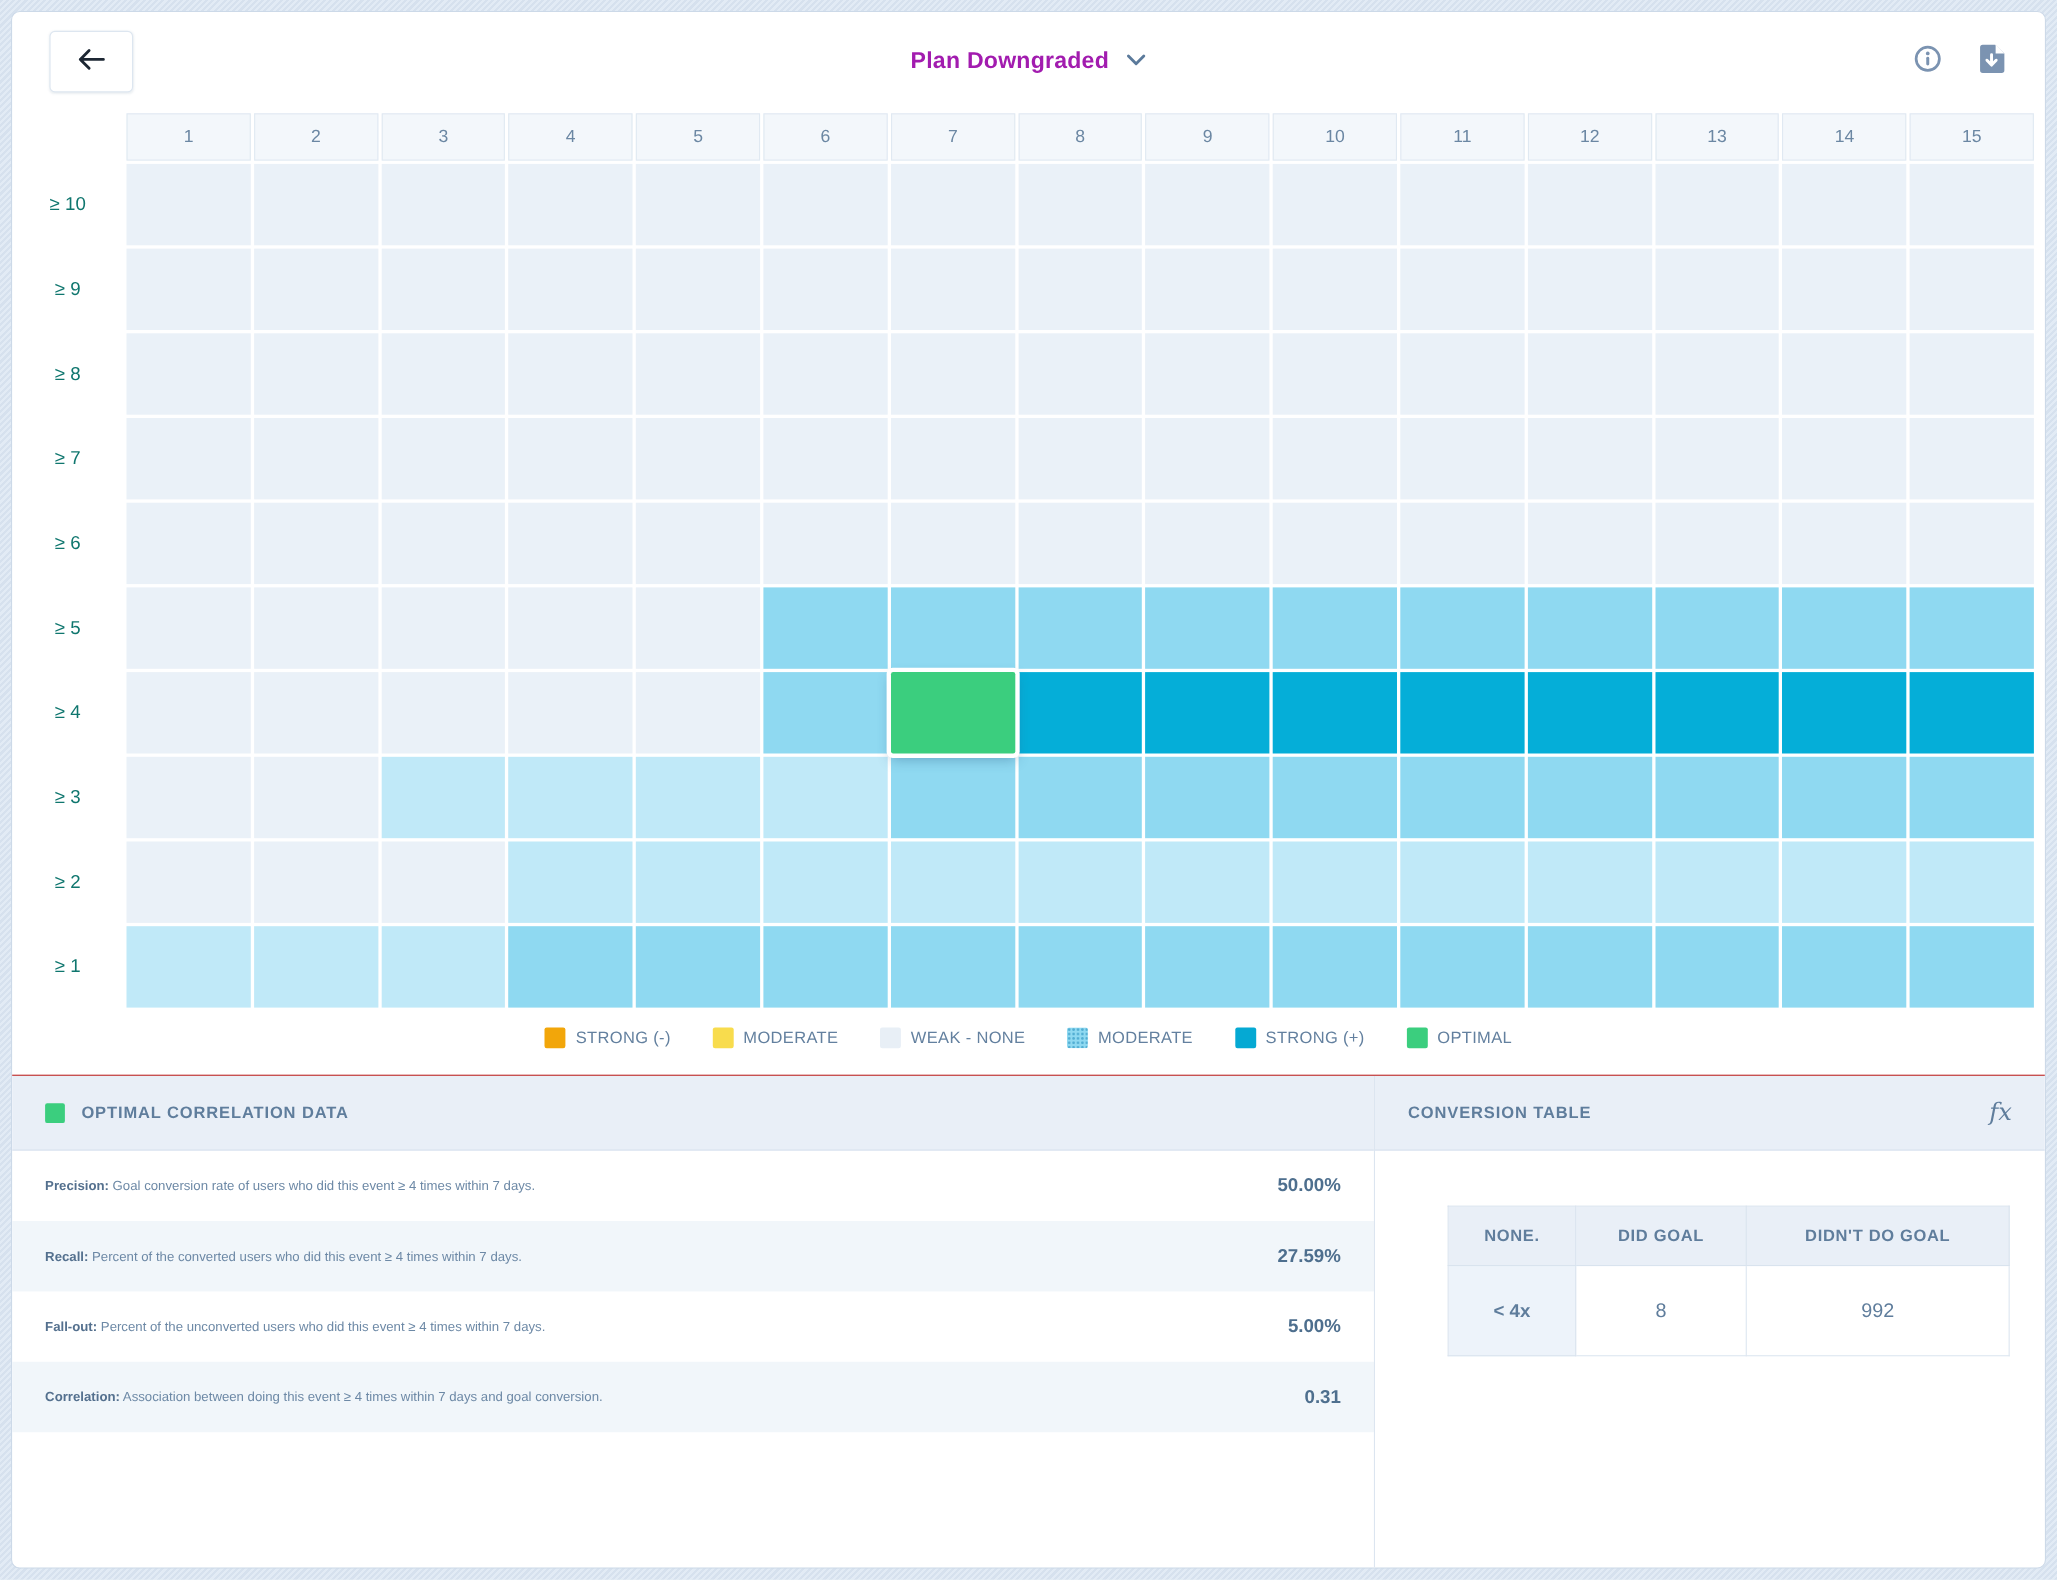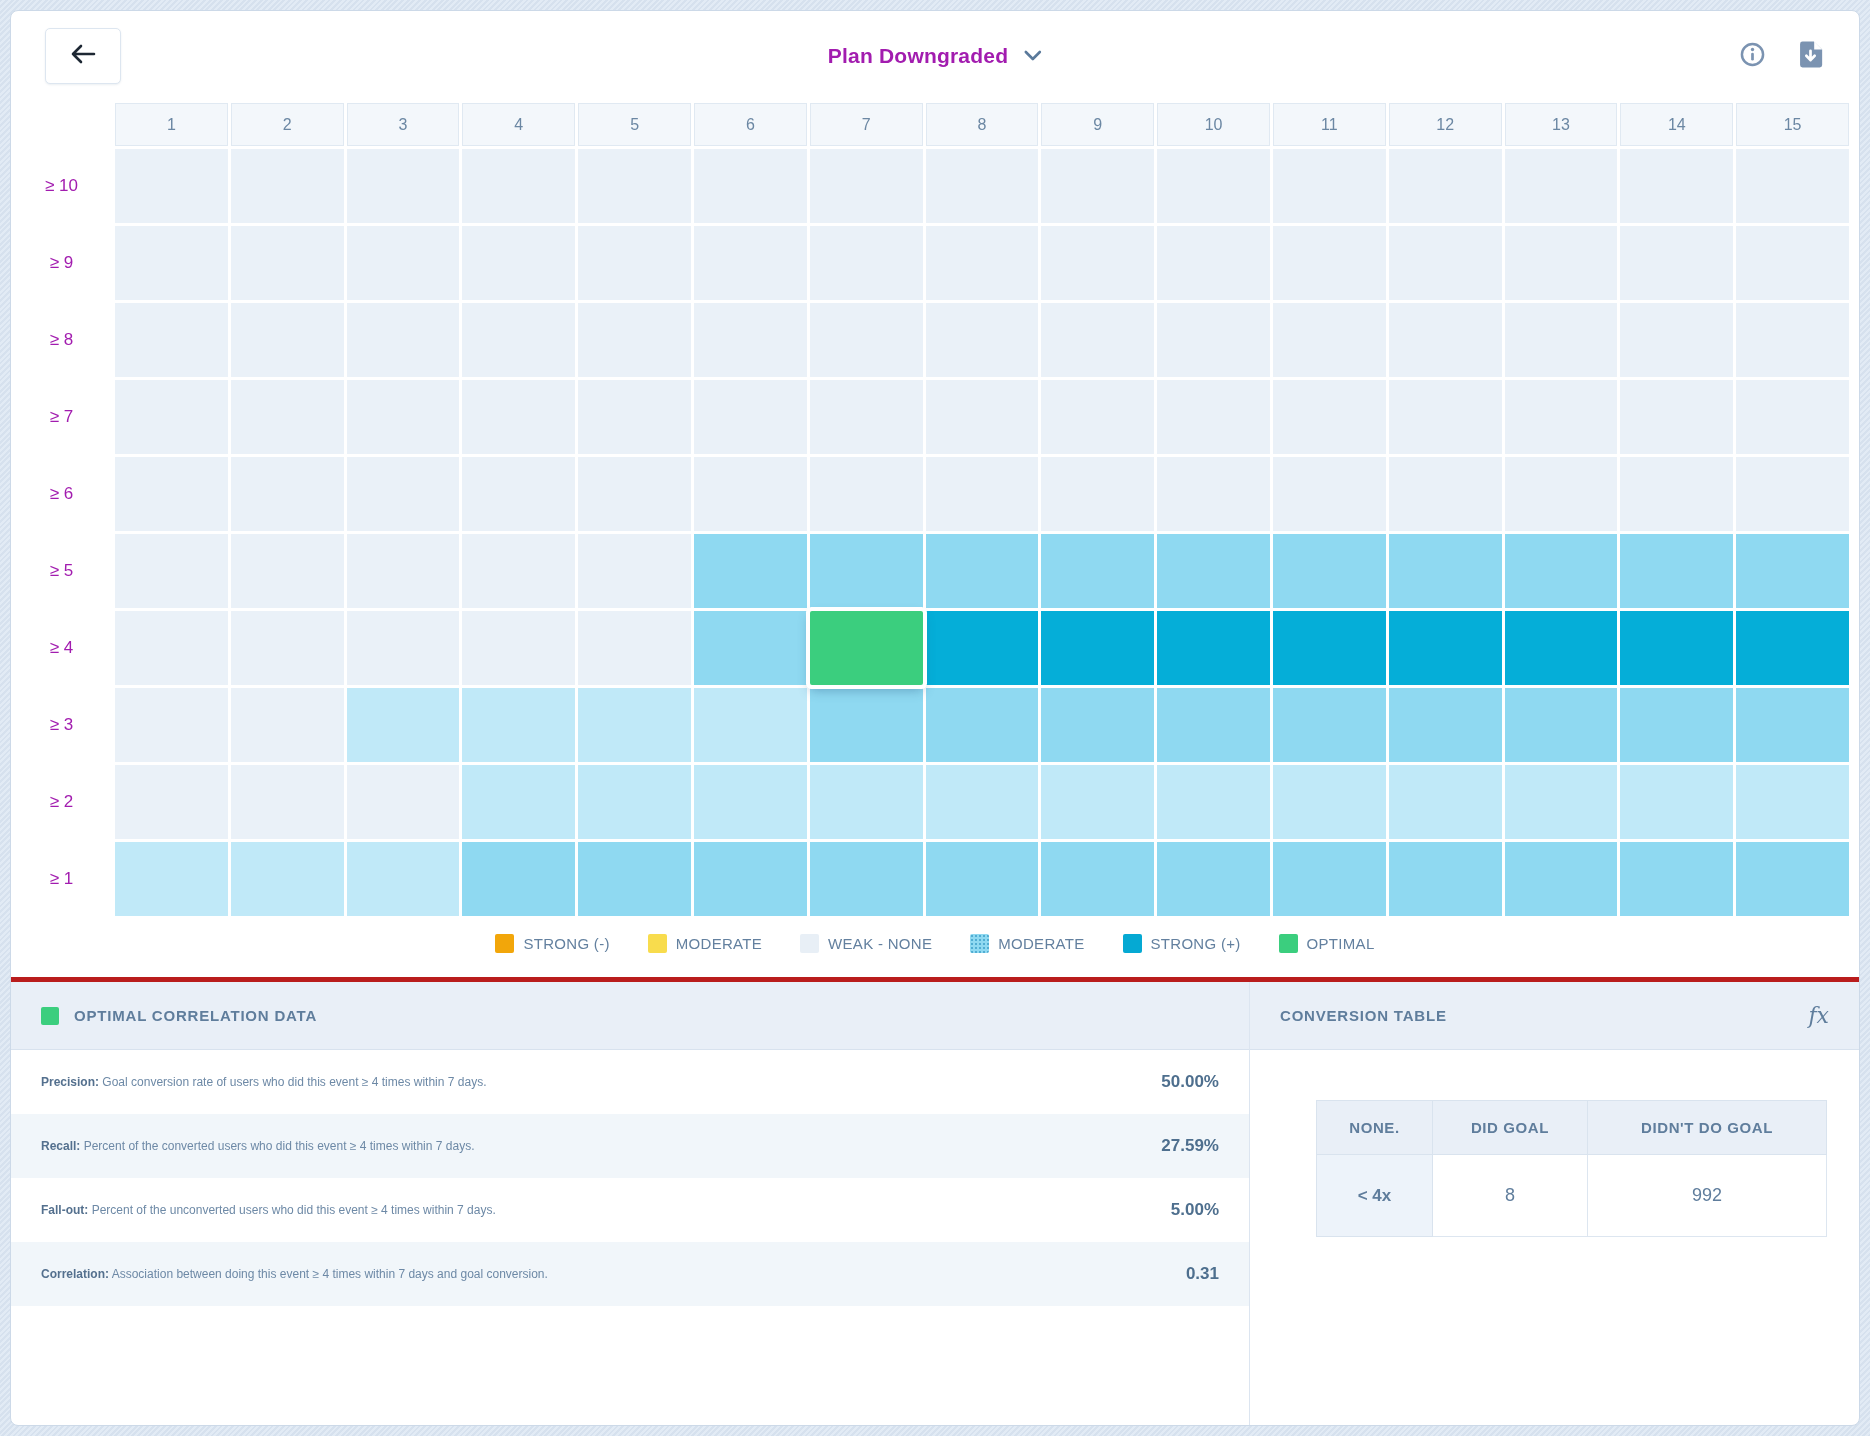--- a/index.html
+++ b/index.html
@@ -88,21 +88,21 @@
   .col-head {
     height: 43px;
     background: #f3f7fb;
     border: 1px solid #e0e9f2;
     display: flex; align-items: center; justify-content: center;
     font-size: 16px; color: #6b87a3;
   }
   .row-label {
     height: 74px;
     display: flex; align-items: center; justify-content: center;
-    font-size: 17px; color: #a21caf;
+    font-size: 17px; color: #0f766e;
   }
   .cell { height: 74px; cursor: pointer; }
   .cell.selected {
     border-radius: 2px;
     box-shadow: 0 0 0 4px #ffffff, 0 5px 12px rgba(45, 95, 135, 0.45);
     position: relative;
     z-index: 2;
   }
 
   
@@ -117,21 +117,21 @@
   .legend-swatch.patterned {
     background-image: radial-gradient(rgba(20,130,180,0.5) 1px, transparent 1.3px);
     background-size: 4px 4px;
   }
   .legend-label { font-size: 15px; color: #63809f; letter-spacing: 0.3px; }
 
   
   .panels {
     flex: 1;
     display: flex;
-    border-top: 5px solid #b91c1c;
+    border-top: 1px solid #b91c1c;
     overflow: hidden;
   }
   .panel-left { width: 1238px; flex: 0 0 auto; display: flex; flex-direction: column; }
   .panel-right { flex: 1; border-left: 1px solid #dce5f0; display: flex; flex-direction: column; }
   .panel-band {
     height: 68px;
     flex: 0 0 auto;
     background: #e9eff7;
     border-bottom: 1px solid #d8e2ee;
     display: flex; align-items: center;

